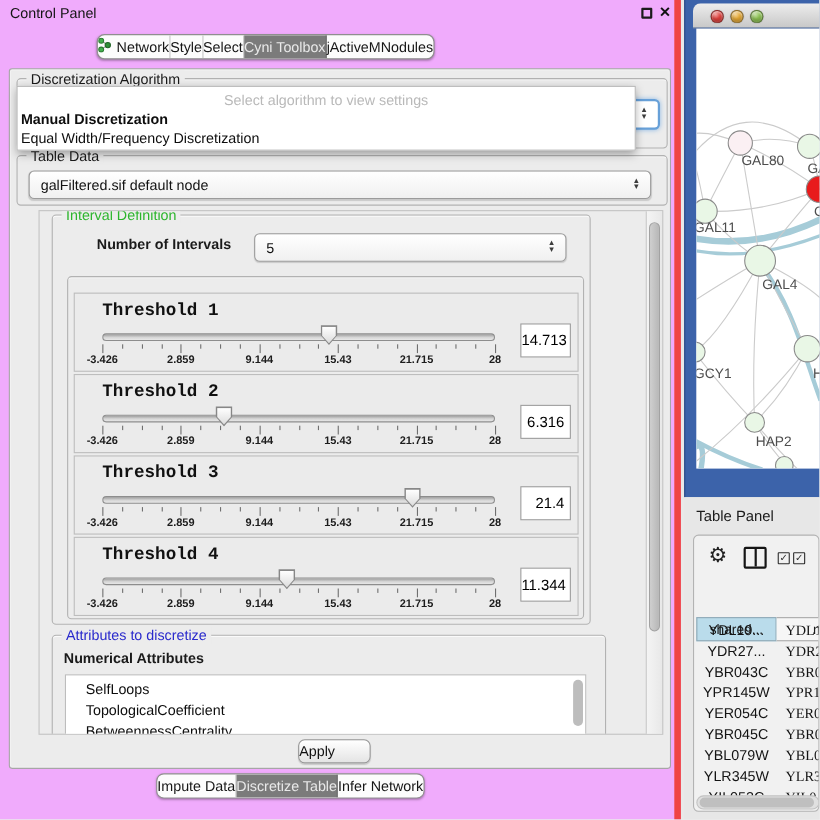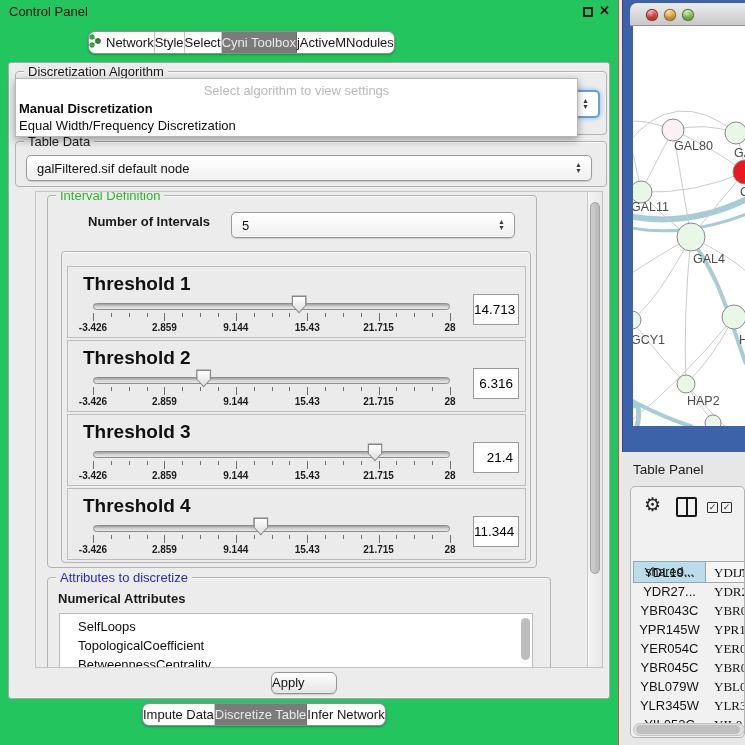--- a/index.html
+++ b/index.html
@@ -1,20 +1,20 @@
 <!DOCTYPE html>
 <html><head>
 <meta charset="utf-8">
 <style>
   * { margin:0; padding:0; box-sizing:border-box; }
   html,body { width:745px; height:745px; overflow:hidden; }
   body { font-family:"Liberation Sans", sans-serif; background:#e9e9e9; position:relative; color:#1a1a1a; }
 
   
-  #control-panel { position:absolute; left:0; top:0; width:619px; height:745px; background:#22c55e; border-right:1px solid #ef4444; }
+  #control-panel { position:absolute; left:0; top:0; width:619px; height:745px; background:#f0abfc; border-right:6px solid #ef4444; }
   #cp-titlebar { position:absolute; left:0; top:0; width:100%; height:22px; }
   #cp-title { position:absolute; left:9px; top:4px; font-size:13px; color:#141414; }
   #cp-float { position:absolute; left:583px; top:7px; width:10px; height:10px; border:2px solid #1b1b1b; border-radius:1px; }
   #cp-close { position:absolute; left:599px; top:3px; font-size:13px; font-weight:bold; color:#111; }
 
   .tabstrip { position:absolute; display:flex; height:23px; background:#fcfcfc; border:1px solid #8f8f8f; border-radius:7px; overflow:hidden; box-shadow:0 1px 2px rgba(0,0,0,.28); }
   .tab { font-size:13px; color:#161616; display:flex; align-items:center; justify-content:center; gap:5px; padding:0 0; border-right:1px solid #c6c6c6; white-space:nowrap; }
   .tab:last-child { border-right:none; }
   .tab.selected { background:#7b7b7b; color:#e9e9e9; border-right-color:#6e6e6e; }
   #top-tabs { left:88px; top:31px; }
@@ -45,21 +45,21 @@
   #v-thumb { position:absolute; left:2px; top:10px; width:10px; height:372px; background:linear-gradient(90deg,#cfcfcf,#b7b7b7); border:1px solid #a2a2a2; border-radius:6px; }
 
   #interval-group { left:11px; top:3px; width:490px; height:373px; }
   #interval-title { color:#2db52d; }
   #num-label { position:absolute; left:40px; top:18px; font-size:13px; font-weight:bold; }
   #num-combo { left:183px; top:16px; width:284px; height:26px; }
   #th-group { left:13px; top:55px; width:470px; height:312px; }
   #th-title { color:#2929cc; }
 
   .threshold-row { position:absolute; left:5px; width:459px; height:72px; background:#ebebeb; border:1px solid #bdbdbd; }
-  .th-label { position:absolute; left:15px; top:6px; font-size:19px; font-weight:bold; color:#101010; }
+  .th-label { position:absolute; left:25px; top:6px; font-size:16px; font-weight:bold; color:#101010;font-family:Liberation Mono, monospace; }
   .th-track { position:absolute; left:25px; top:36px; width:357px; height:7px; border:1px solid #8d8d8d; border-radius:4px; background:linear-gradient(#9f9f9f,#d6d6d6 55%,#e7e7e7); }
   .th-thumb { position:absolute; top:28px; width:17px; height:19px; transform:translateX(-50%); clip-path:polygon(6% 3%,94% 3%,94% 52%,50% 98%,6% 52%); background:#878787; }
   .th-thumb-in { position:absolute; inset:1.5px; clip-path:polygon(6% 3%,94% 3%,94% 54%,50% 97%,6% 54%); background:linear-gradient(#ffffff,#dadada); }
   .th-ticks { position:absolute; left:25px; top:46px; width:357px; height:9px; }
   .tick { position:absolute; top:0; width:1px; background:#6f6f6f; }
   .tick.minor { height:4px; }
   .tick.major { height:8px; }
   .th-scale { position:absolute; left:25px; top:55px; width:357px; height:12px; }
   .scale-label { position:absolute; transform:translateX(-50%); font-size:10px; font-weight:bold; color:#1c1c1c; white-space:nowrap; }
   .valbox { position:absolute; left:405px; top:27px; width:46px; height:31px; background:#fff; border:1px solid #9b9b9b; font-size:13.5px; text-align:right; padding-right:5px; line-height:29px; color:#000; }

